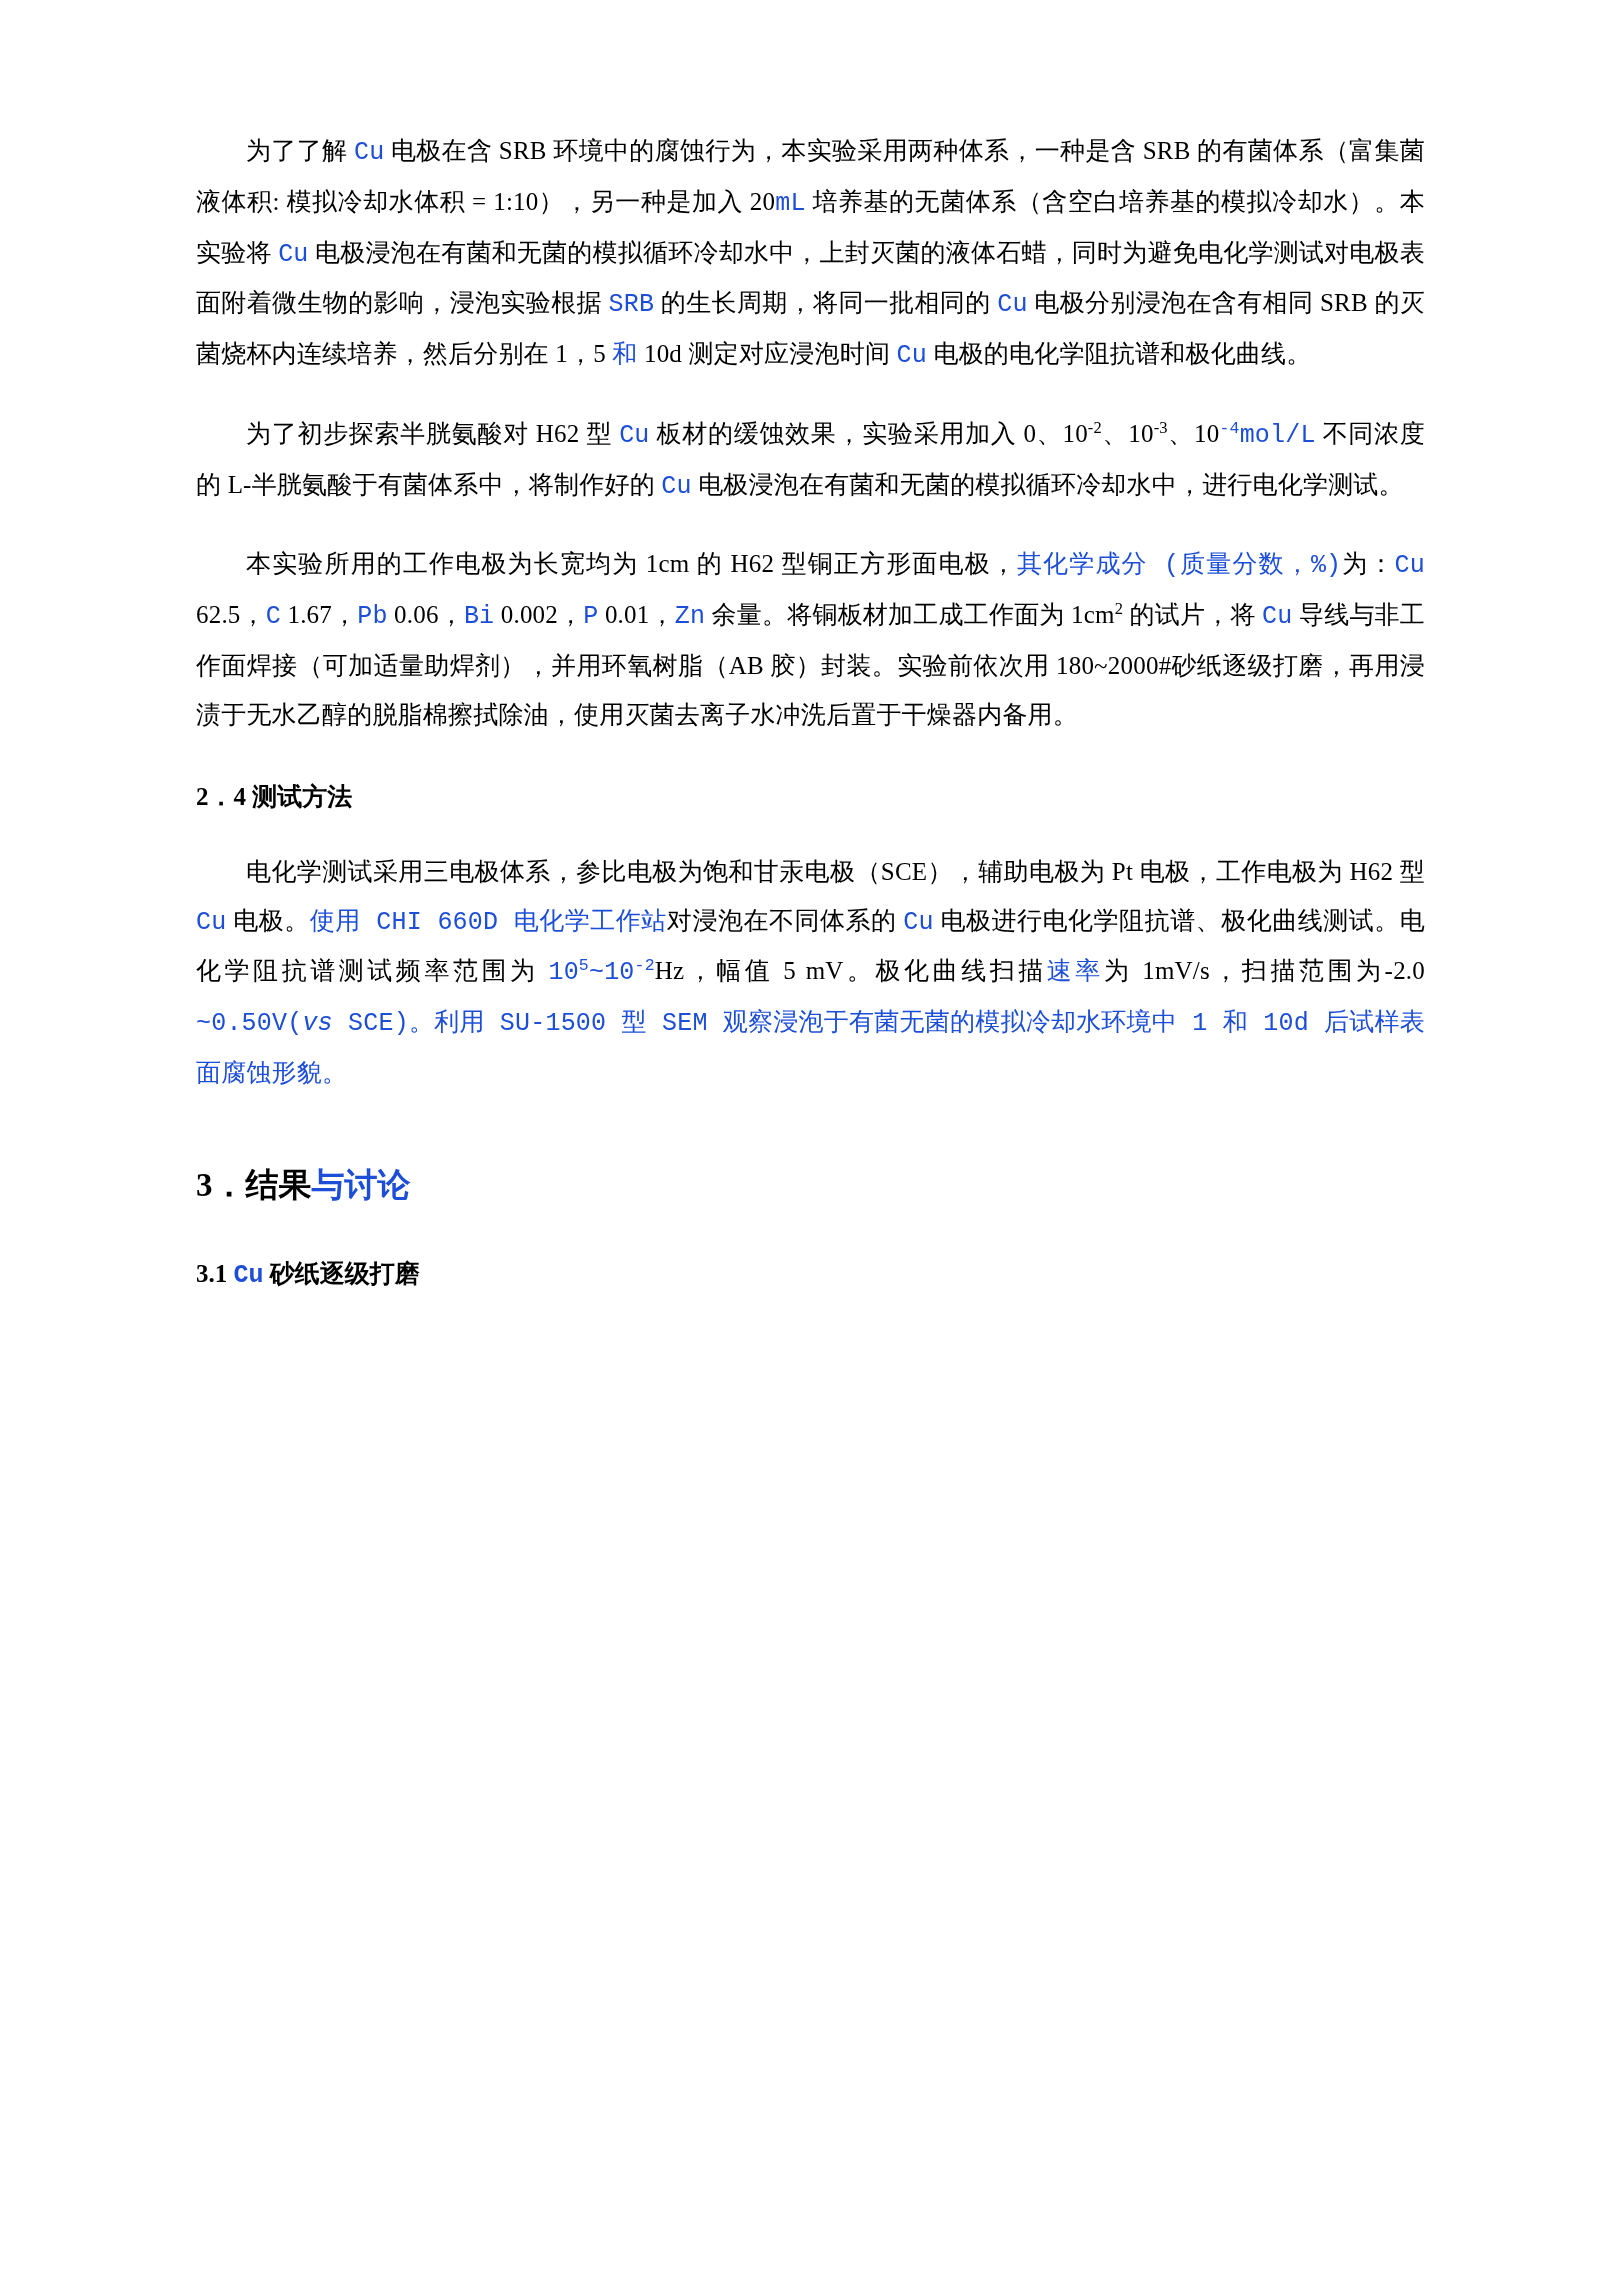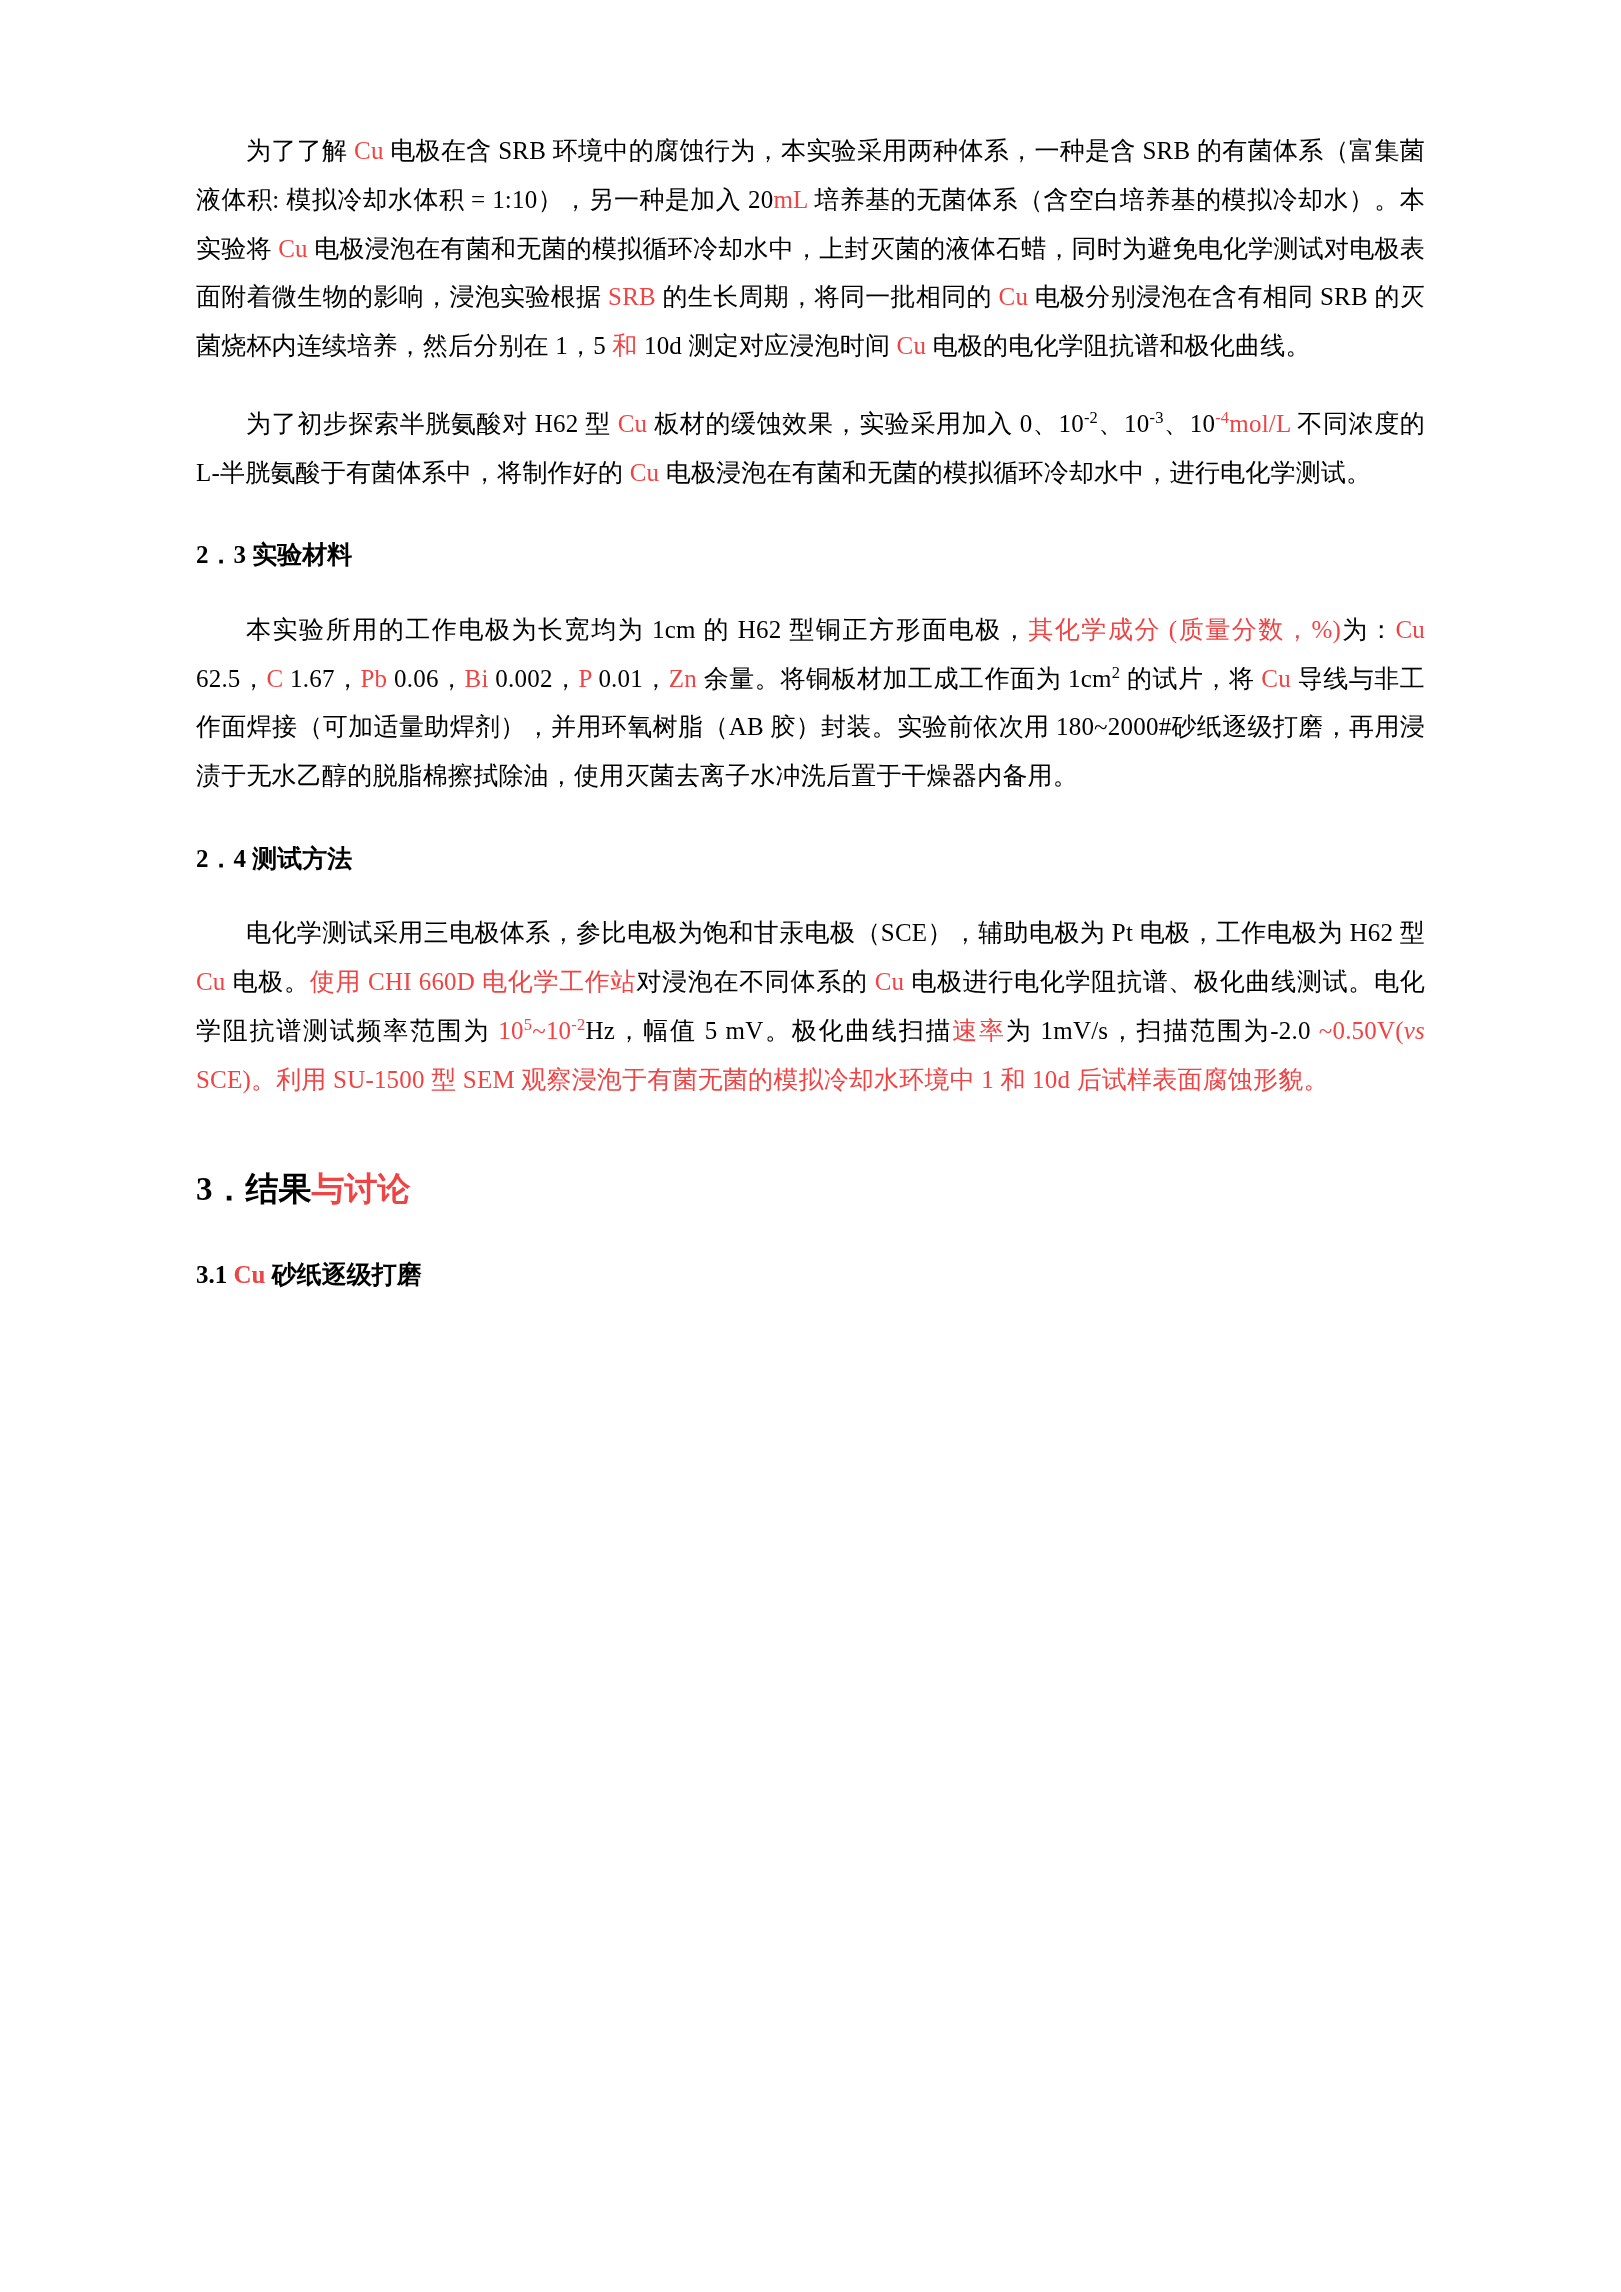--- a/index.html
+++ b/index.html
@@ -32,41 +32,41 @@
     margin: 37px 0 29px 0;
     line-height: 1.7;
   }
   .h-main {
     font-size: 33px;
     font-weight: bold;
     margin: 57px 0 33px 0;
     line-height: 1.7;
   }
   .red {
-    color: #ef4444;
+    color: #1d4ed8;
+    font-family: Liberation Mono, monospace;
   }
   .it {
     font-style: italic;
   }
   sup {
     font-size: 0.66em;
     vertical-align: super;
     line-height: 0;
   }
 </style>
 </head>
 <body>
 
 <div class="page">
 
   <p class="para"><span>为了了解 </span><span class="red">Cu</span><span> 电极在含 SRB 环境中的腐蚀行为，本实验采用两种体系，一种是含 SRB 的有菌体系（富集菌液体积: 模拟冷却水体积 = 1:10），另一种是加入 20</span><span class="red">mL</span><span> 培养基的无菌体系（含空白培养基的模拟冷却水）。本实验将 </span><span class="red">Cu</span><span> 电极浸泡在有菌和无菌的模拟循环冷却水中，上封灭菌的液体石蜡，同时为避免电化学测试对电极表面附着微生物的影响，浸泡实验根据 </span><span class="red">SRB</span><span> 的生长周期，将同一批相同的 </span><span class="red">Cu</span><span> 电极分别浸泡在含有相同 SRB 的灭菌烧杯内连续培养，然后分别在 1，5 </span><span class="red">和</span><span> 10d 测定对应浸泡时间 </span><span class="red">Cu</span><span> 电极的电化学阻抗谱和极化曲线。</span></p>
 
   <p class="para"><span>为了初步探索半胱氨酸对 H62 型 </span><span class="red">Cu</span><span> 板材的缓蚀效果，实验采用加入 0、10</span><sup>-2</sup><span>、10</span><sup>-3</sup><span>、10</span><sup class="red">-4</sup><span class="red">mol/L</span><span> 不同浓度的 L-半胱氨酸于有菌体系中，将制作好的 </span><span class="red">Cu</span><span> 电极浸泡在有菌和无菌的模拟循环冷却水中，进行电化学测试。</span></p>
 
-  <h2 class="h-sub">2．3 实验材料</h2>
 
   <p class="para"><span>本实验所用的工作电极为长宽均为 1cm 的 H62 型铜正方形面电极，</span><span class="red">其化学成分 (质量分数，%)</span><span>为：</span><span class="red">Cu</span><span>  62.5，</span><span class="red">C</span><span> 1.67，</span><span class="red">Pb</span><span> 0.06，</span><span class="red">Bi</span><span> 0.002，</span><span class="red">P</span><span> 0.01，</span><span class="red">Zn</span><span> 余量</span><span>。将铜板材加工成工作面为 1cm</span><sup>2</sup><span> 的试片，将 </span><span class="red">Cu</span><span> 导线与非工作面焊接（可加适量助焊剂），并用环氧树脂（AB 胶）封装。实验前依次用 180~2000#砂纸逐级打磨，再用浸渍于无水乙醇的脱脂棉擦拭除油，使用灭菌去离子水冲洗后置于干燥器内备用。</span></p>
 
   <h2 class="h-sub">2．4 测试方法</h2>
 
   <p class="para"><span>电化学测试采用三电极体系，参比电极为饱和甘汞电极（SCE），辅助电极为 Pt 电极，工作电极为 H62 型 </span><span class="red">Cu</span><span> 电极。</span><span class="red">使用 CHI 660D 电化学工作站</span><span>对浸泡在不同体系的 </span><span class="red">Cu</span><span> 电极进行电化学阻抗谱、极化曲线测试。电化学阻抗谱测试频率范围为 </span><span class="red">10</span><sup class="red">5</sup><span class="red">~10</span><sup class="red">-2</sup><span>Hz，幅值 5 mV。极化曲线扫描</span><span class="red">速率</span><span>为 1mV/s，扫描范围为-2.0 </span><span class="red">~0.50V(</span><span class="red it">vs</span><span class="red"> SCE)。利用 SU-1500 型 SEM 观察浸泡于有菌无菌的模拟冷却水环境中 1 和 10d 后试样表面腐蚀形貌。</span></p>
 
   <h1 class="h-main"><span>3．结果</span><span class="red">与讨论</span></h1>
 
   <h2 class="h-sub"><span>3.1 </span><span class="red">Cu</span><span> 砂纸逐级打磨</span></h2>

